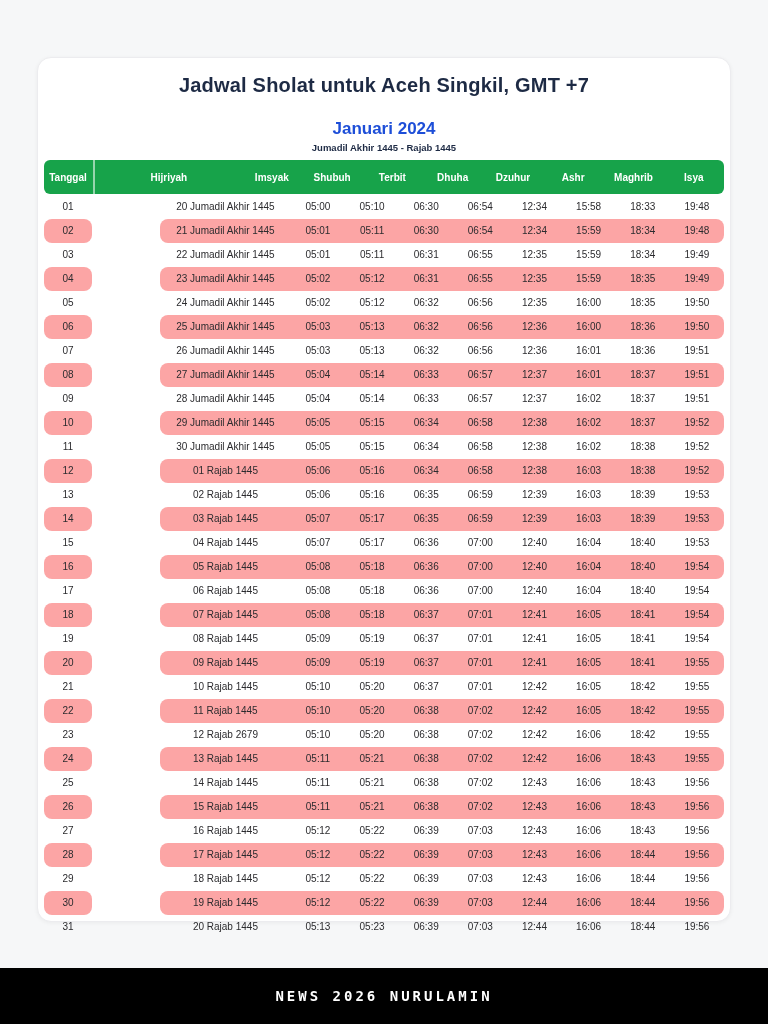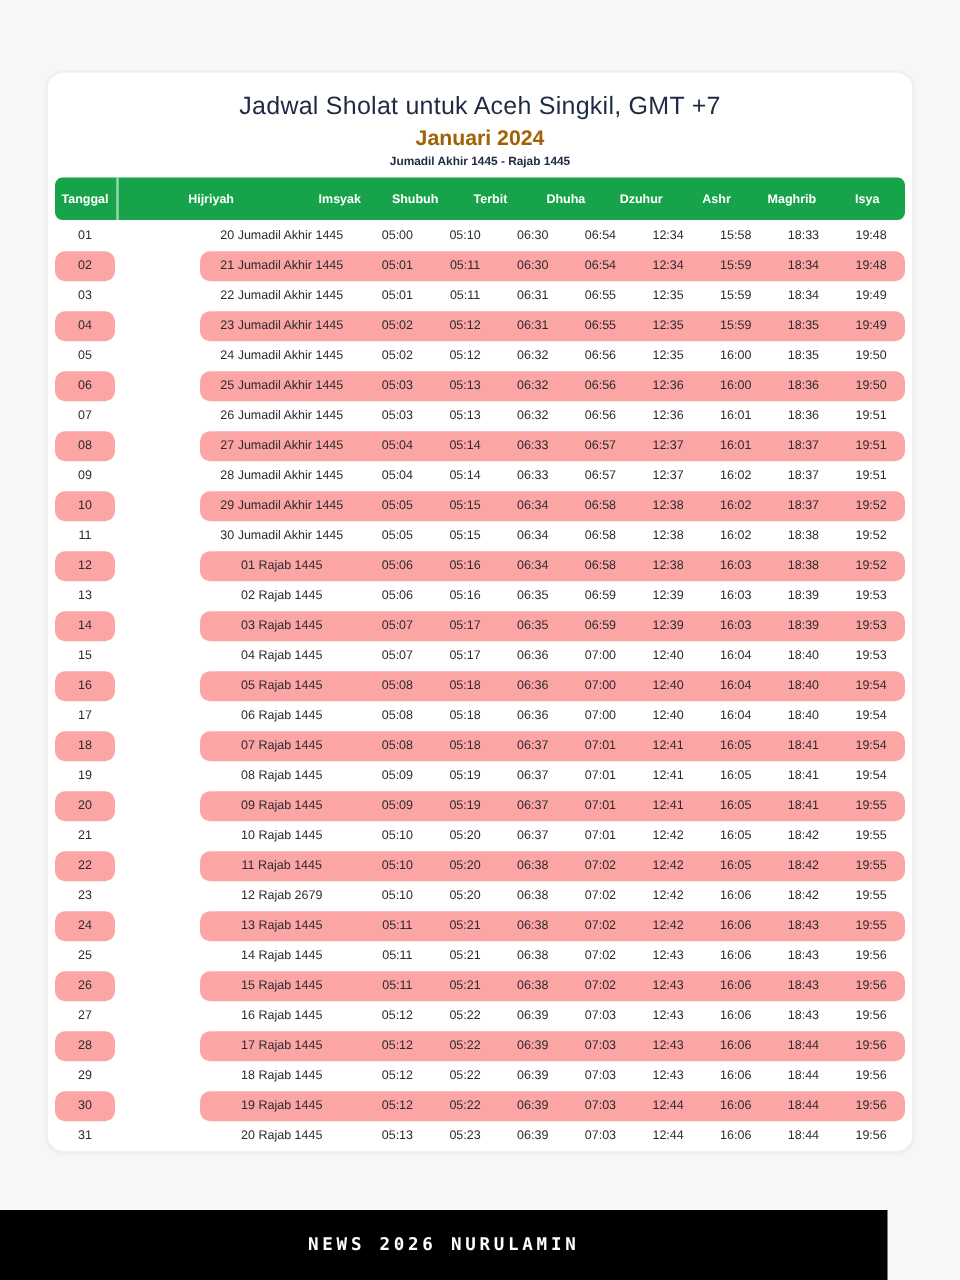--- a/index.html
+++ b/index.html
@@ -17,31 +17,31 @@
     background:#ffffff;
     border:1px solid #ececef;
     border-radius:14px;
     box-shadow:0 1px 4px rgba(0,0,0,0.05);
     padding:0 6px;
   }
   .title {
     margin-top:14px;
     text-align:center;
     font-size:20px;
-    font-weight:400;
+    font-weight:700;
     color:#1d2a44;
     letter-spacing:0.2px;
     line-height:26px;
   }
   .month {
-    margin-top:3px;
+    margin-top:21px;
     text-align:center;
     font-size:17px;
     font-weight:700;
-    color:#a16207;
+    color:#1d4ed8;
     line-height:20px;
   }
   .hijri-range {
     margin-top:3px;
     text-align:center;
     font-size:9.5px;
     font-weight:700;
     color:#1d2a44;
     line-height:12px;
   }
@@ -84,21 +84,21 @@
   .gap { width:4px; }
   .rest { flex:1; display:flex; border-radius:8px; }
   .c-hij { width:23.2%; }
   .c-t { width:9.6%; }
   .row.striped .c-tanggal,
   .row.striped .rest { background:#fca5a5; }
 
   .footer {
     position:absolute;
     left:0; top:968px;
-    width:710px; height:56px;
+    width:768px; height:56px;
     background:#000000;
     display:flex;
     align-items:center;
     justify-content:center;
   }
   .footer span {
     color:#ffffff;
     font-family:"DejaVu Sans Mono", monospace;
     font-size:14px;
     font-weight:700;

